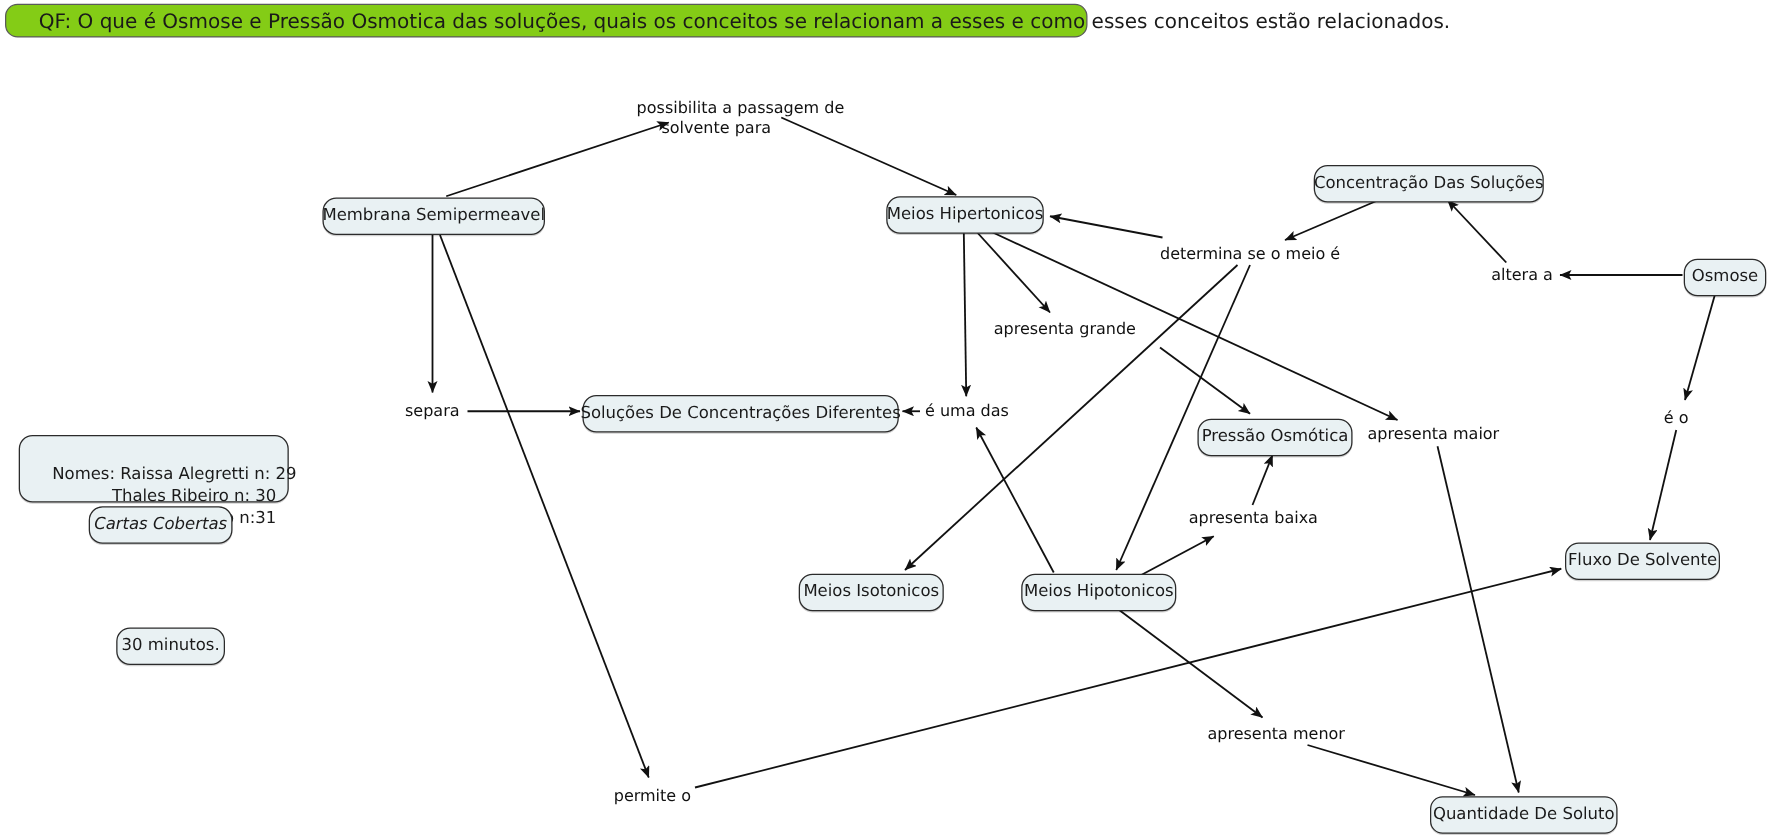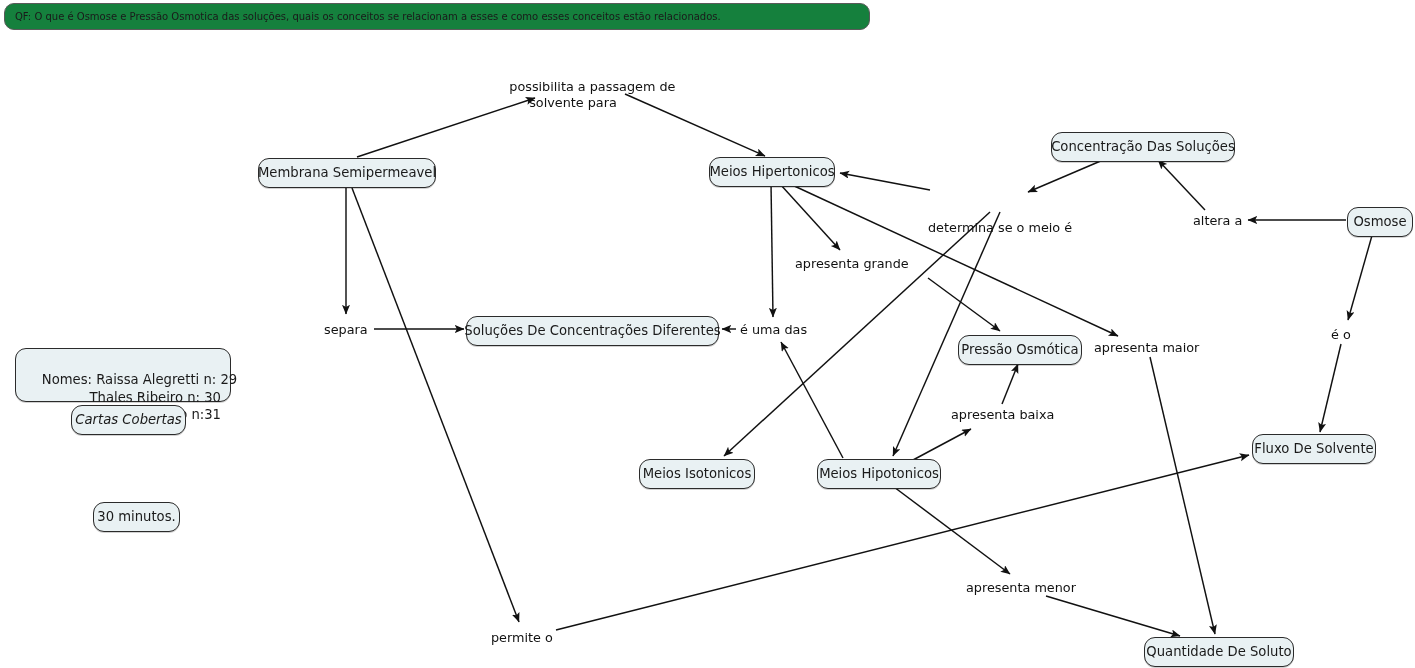--- a/index.html
+++ b/index.html
@@ -48,28 +48,28 @@
   .node.multiline {
     white-space: pre;
     display: block;
     text-align: right;
     padding: 5px 9px 6px 9px;
     line-height: 1.32;
   }
   .qbox {
     position: absolute;
     box-sizing: border-box;
-    background: #15803d;
+    background: #84cc16;
     border: 1.3px solid #5a5a5a;
     border-radius: 10px;
     color: #1a1a1a;
-    font-size: 10px;
+    font-size: 16px;
     display: flex;
     align-items: center;
-    padding: 0 10px;
+    padding: 0 26px;
     white-space: nowrap;
   }
   .linklabel {
     position: absolute;
     color: #111111;
     font-size: 12.8px;
     line-height: 1.25;
     white-space: nowrap;
     background: transparent;
   }
@@ -190,30 +190,30 @@
   </div>
 
   <div class="node" style="left:817px; top:459px; width:124px; height:26px;">
     <span>Meios Hipotonicos</span>
   </div>
 
   <div class="node" style="left:1252px; top:434px; width:124px; height:26px;">
     <span>Fluxo De Solvente</span>
   </div>
 
-  <div class="node" style="left:1144px; top:637px; width:150px; height:26px;">
+  <div class="node" style="left:1144px; top:637px; width:150px; height:26px;border-radius:10px;">
     <span>Quantidade De Soluto</span>
   </div>
 
   <div class="linklabel two" style="left:493px; top:63px; width:160px;">
     <span>possibilita a passagem de
 solvente para</span>
   </div>
 
-  <div class="linklabel" style="left:928px; top:196px;margin-top:24px;">
+  <div class="linklabel" style="left:928px; top:196px;">
     <span>determina se o meio é</span>
   </div>
 
   <div class="linklabel" style="left:1193px; top:213px;">
     <span>altera a</span>
   </div>
 
   <div class="linklabel" style="left:795px; top:256px;">
     <span>apresenta grande</span>
   </div>

